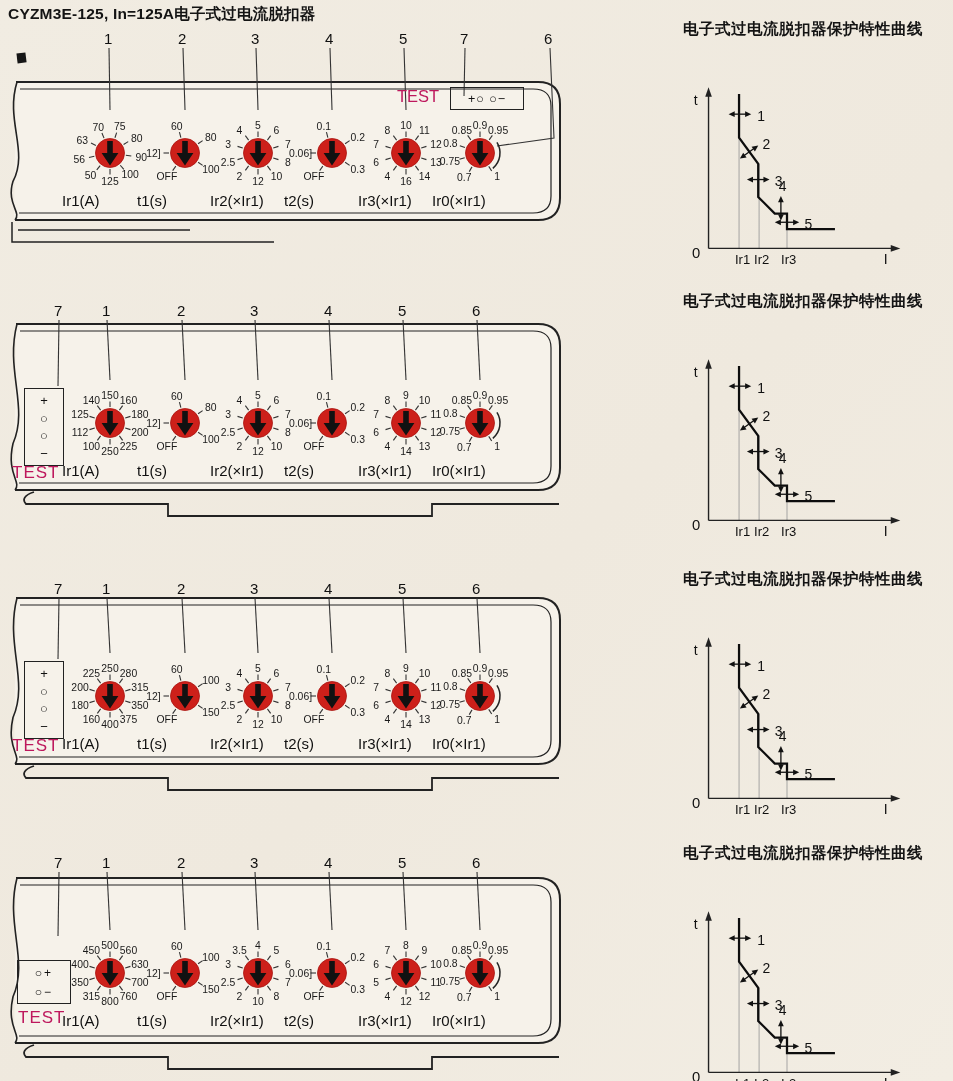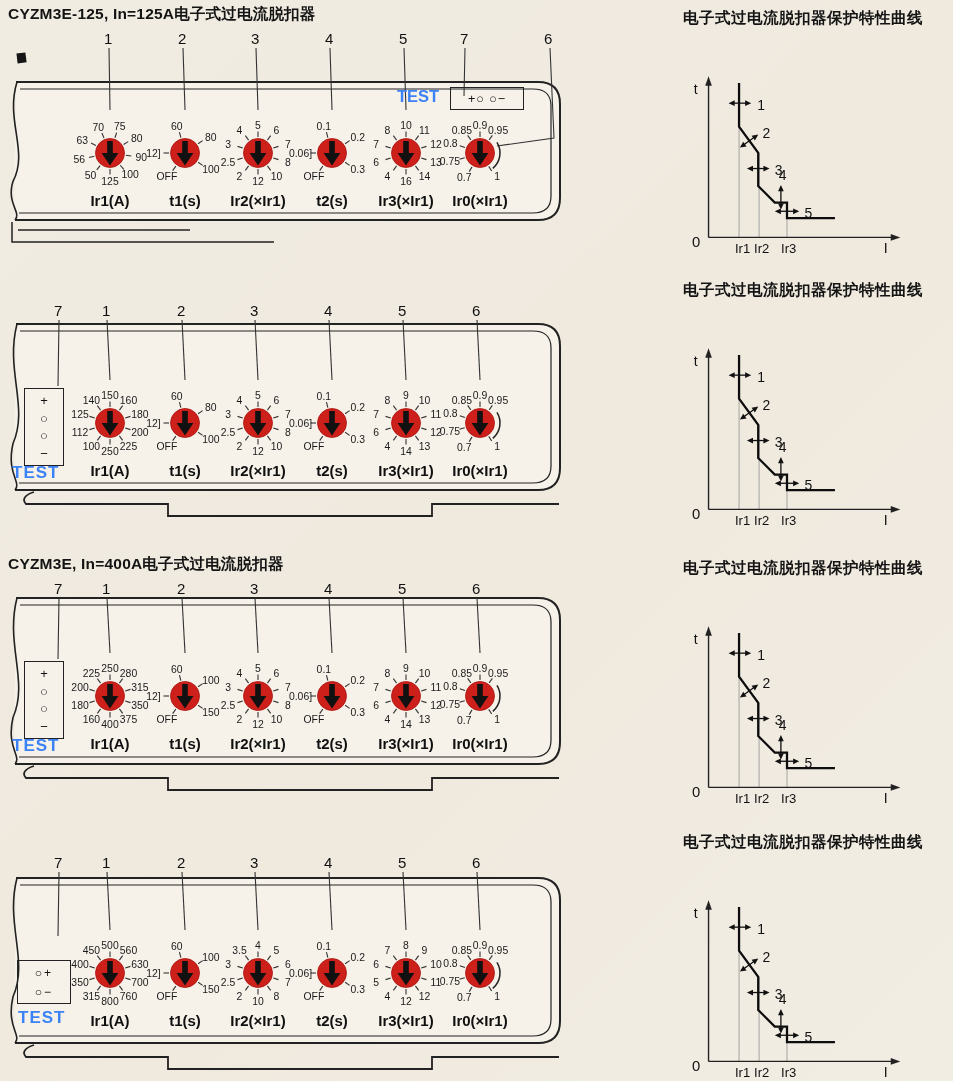--- a/index.html
+++ b/index.html
@@ -5,26 +5,26 @@
   html,body{margin:0;padding:0}
   body{
     width:953px;height:1081px;position:relative;overflow:hidden;
     background:linear-gradient(135deg,#f1ece2 0%,#efe9de 55%,#f2ede3 100%);
     font-family:"Liberation Sans",sans-serif;color:#111;
   }
   .section{position:absolute;left:0;width:881px;height:262px}
   .left{position:absolute;left:0;top:0;width:640px;height:100%}
   .right{position:absolute;left:681px;top:0;width:272px}
   .left-title{position:absolute;left:8px;top:0;font-size:15.5px;font-weight:700;letter-spacing:.2px;white-space:nowrap;color:#141414}
-  .curve-title{font-size:15.5px;font-weight:700;letter-spacing:.5px;white-space:nowrap;color:#141414;margin:4px 0 6px 2px}
+  .curve-title{font-size:15.5px;font-weight:700;letter-spacing:.5px;white-space:nowrap;color:#141414;margin:15px 0 6px 2px}
   .panel-svg{position:absolute;left:0;top:0}
   .dial{position:absolute}
-  .dial-label{position:absolute;width:96px;text-align:center;font-size:15px;font-weight:700;white-space:nowrap;color:#101010}
+  .dial-label{position:absolute;width:96px;text-align:left;font-size:15px;font-weight:400;white-space:nowrap;color:#101010}
   .callout{position:absolute;font-size:15px;color:#101010}
-  .test-text{position:absolute;font-weight:700;color:#3b82f6;white-space:nowrap}
+  .test-text{position:absolute;font-weight:400;color:#be185d;white-space:nowrap}
   .test-box{position:absolute;border:1.6px solid #222;background:transparent;color:#101010;
             display:flex;align-items:center;justify-content:center}
   .test-box.vert{flex-direction:column;justify-content:space-around}
   svg text{font-family:"Liberation Sans",sans-serif}
 </style>
 </head>
 <body>
 
 <div class="section" style="top:4px">
   <div class="left">
@@ -409,21 +409,20 @@
         <text x="8" y="243" font-size="17" text-anchor="start" fill="#111">0</text>
         <text x="228" y="250" font-size="16" text-anchor="start" fill="#111">I</text>
         <text x="66" y="250" font-size="15" text-anchor="middle" fill="#111">Ir1</text>
         <text x="88" y="250" font-size="15" text-anchor="middle" fill="#111">Ir2</text>
         <text x="119" y="250" font-size="15" text-anchor="middle" fill="#111">Ir3</text>
       </svg></div>
 </div>
 
 <div class="section" style="top:554px">
   <div class="left">
-    <div class="left-title">CYZM3E, In=400A电子式过电流脱扣器</div>
   <svg width="600" height="254" class="panel-svg">
         <path d="M16 44 H538 Q560 44 560 66 V188 Q560 210 538 210 H14 Z" fill="#f6f2ea" stroke="none"></path>
         <path d="M16 44 H538 Q560 44 560 66 V188 Q560 210 538 210 H15" fill="none" stroke="#222222" stroke-width="2"></path>
         <path d="M20 51 H533 Q551 51 551 68 V186 Q551 203 533 203 H19" fill="none" stroke="#222222" stroke-width="1.2"></path>
         <path d="M17 44 C5 90.48 29 127 13 163.51999999999998 C6 194 22 202 15 210" fill="none" stroke="#222222" stroke-width="1.6"></path>
         <path d="M34 212 C24 215 22 220 26 224 H168 V236 H432 V224 H559" fill="none" stroke="#222222" stroke-width="1.8"></path>
         <line x1="59" y1="44" x2="58" y2="105" stroke="#333" stroke-width="1.1"></line>
         <line x1="107" y1="44" x2="110" y2="99" stroke="#333" stroke-width="1.1"></line>
         <line x1="182" y1="44" x2="185" y2="99" stroke="#333" stroke-width="1.1"></line>
         <line x1="255" y1="44" x2="258" y2="99" stroke="#333" stroke-width="1.1"></line>

